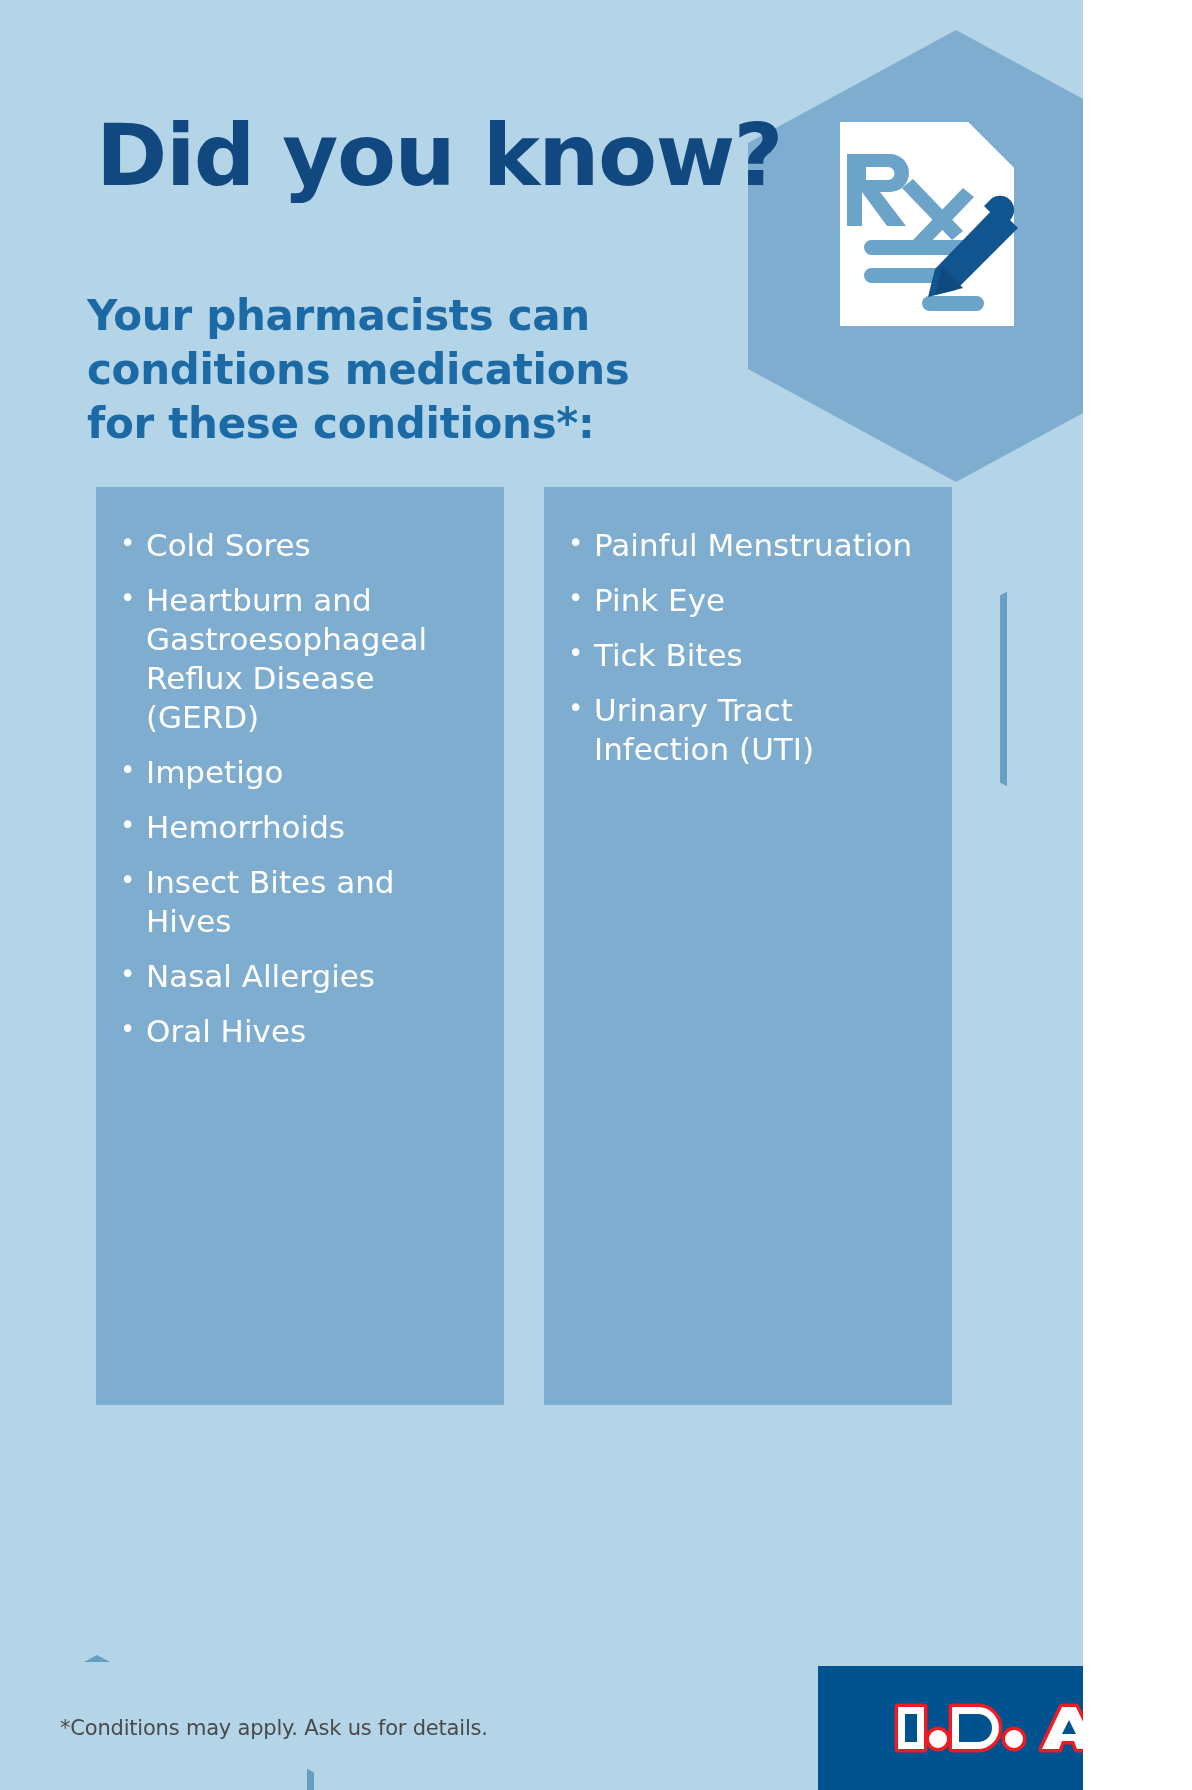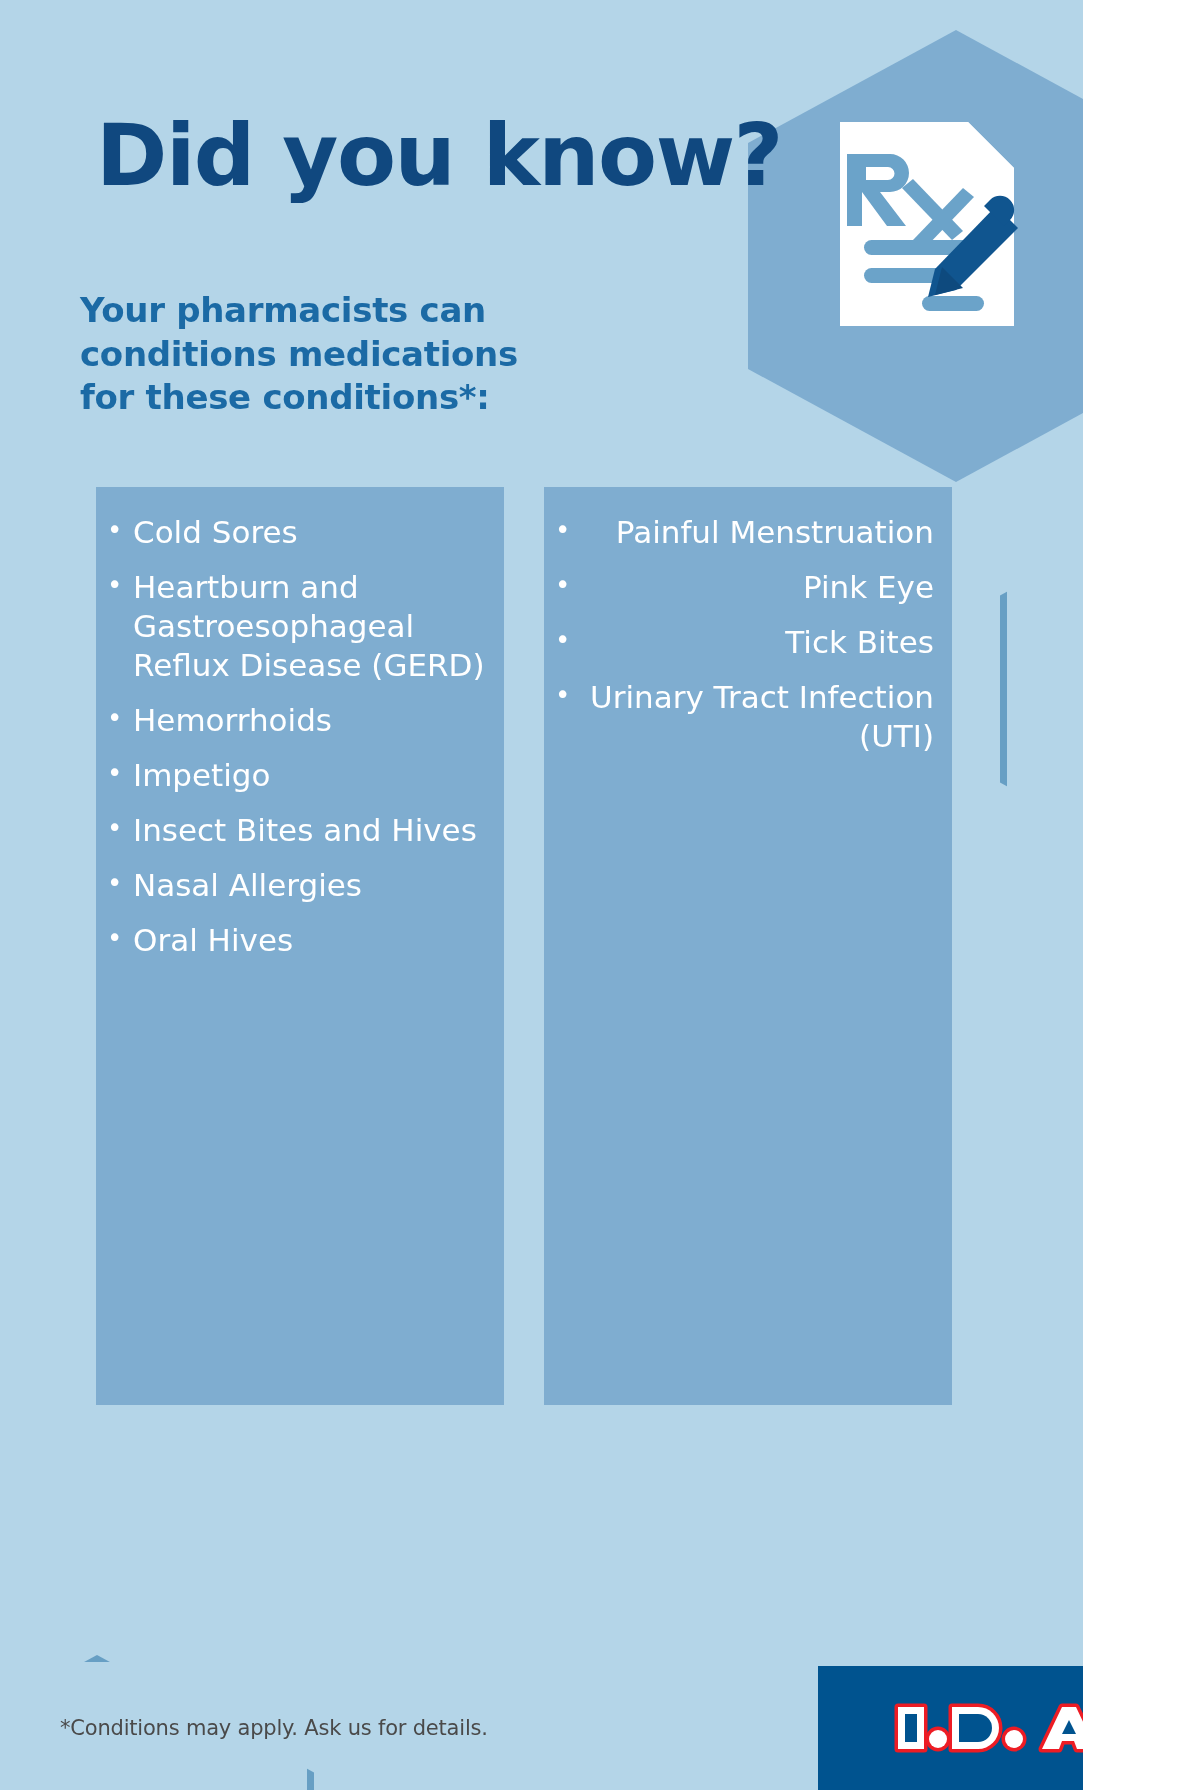--- a/index.html
+++ b/index.html
@@ -56,42 +56,42 @@
     left: 96px;
     font-size: 86px;
     font-weight: 700;
     color: #10487f;
     letter-spacing: -1.5px;
     line-height: 1;
   }
   .subhead {
     position: absolute;
     top: 289px;
-    left: 80px;
+    left: 87px;
     width: 560px;
-    font-size: 34px;
+    font-size: 42px;
     font-weight: 700;
     color: #1b6aa5;
     line-height: 1.28;
     letter-spacing: -0.3px;
   }
   .subhead span { display: block; }
 
   
   .panel {
     position: absolute;
     top: 487px;
     background: #7fadd0;
   }
   .panel-left  { left: 96px;  width: 408px; height: 918px; }
-  .panel-right { left: 544px; width: 408px; height: 918px; text-align: right; }
+  .panel-right { left: 544px; width: 408px; height: 918px; }
 
   .cond-list {
     list-style: none;
-    margin: 0;
+    margin: 13px;
     padding: 26px 18px 0 9px;
   }
   .cond-list li {
     position: relative;
     color: #ffffff;
     font-size: 31px;
     line-height: 1.26;
     padding-left: 28px;
     margin-bottom: 16px;
     font-weight: 400;
@@ -179,22 +179,22 @@
   <div class="subhead">
     <span>Your pharmacists can</span>
     <span>conditions medications</span>
     <span>for these conditions*:</span>
   </div>
 
   <div class="panel panel-left">
     <ul class="cond-list">
       <li>Cold Sores</li>
       <li>Heartburn and Gastroesophageal Reflux Disease (GERD)</li>
+      <li>Impetigo</li>
       <li>Hemorrhoids</li>
-      <li>Impetigo</li>
       <li>Insect Bites and Hives</li>
       <li>Nasal Allergies</li>
       <li>Oral Hives</li>
     </ul>
   </div>
 
   <div class="panel panel-right">
     <ul class="cond-list">
       <li>Painful Menstruation</li>
       <li>Pink Eye</li>

